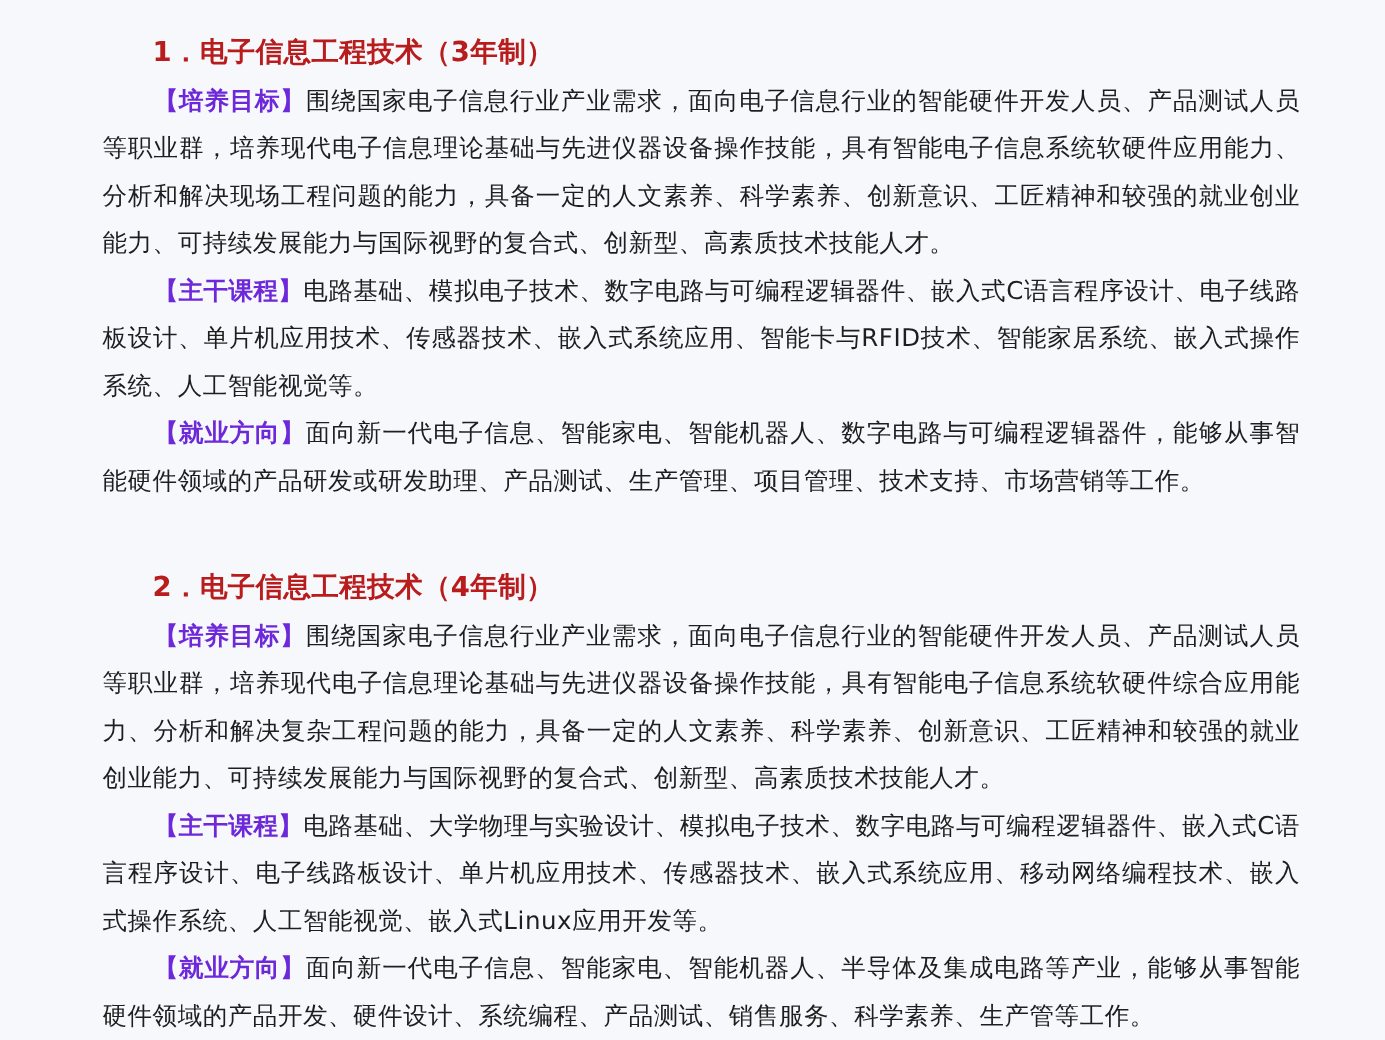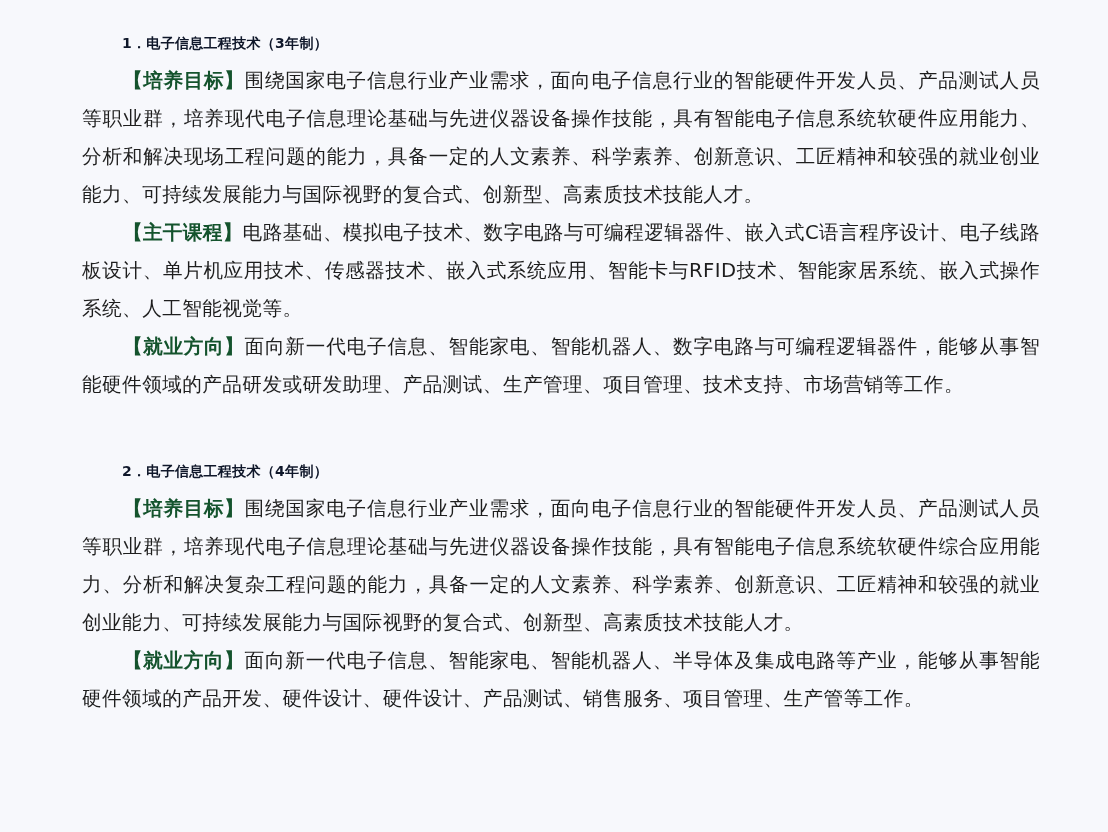--- a/index.html
+++ b/index.html
@@ -18,41 +18,41 @@
     .doc {
       position: absolute;
       left: 82px;
       top: 0;
       width: 958px;
     }
     .section {
       position: relative;
     }
     .section-title {
-      color: #0f172a;
+      color: #b91c1c;
       font-weight: bold;
-      font-size: 14px;
+      font-size: 22px;
       line-height: 38px;
       height: 38px;
       padding-left: 40px;
       letter-spacing: 0.3px;
       white-space: nowrap;
     }
     .para {
       font-size: 19.6px;
       line-height: 38px;
       text-indent: 41px;
       text-align: justify;
       text-align-last: left;
       margin: 0;
       letter-spacing: 0.45px;
       word-break: break-all;
     }
     .label {
-      color: #14532d;
+      color: #6d28d9;
       font-weight: bold;
       letter-spacing: 0.3px;
     }
     #sec1 { position: absolute; top: 24px; left: 0; width: 958px; }
     #sec2 { position: absolute; top: 452px; left: 0; width: 958px; }
   </style>
 </head>
 <body>
 
 <div class="doc">
@@ -65,17 +65,18 @@
     <p class="para"><span class="label">【主干课程】</span><span>电路基础、模拟电子技术、数字电路与可编程逻辑器件、嵌入式C语言程序设计、电子线路板设计、单片机应用技术、传感器技术、嵌入式系统应用、智能卡与RFID技术、智能家居系统、嵌入式操作系统、人工智能视觉等。</span></p>
 
     <p class="para"><span class="label">【就业方向】</span><span>面向新一代电子信息、智能家电、智能机器人、数字电路与可编程逻辑器件，能够从事智能硬件领域的产品研发或研发助理、产品测试、生产管理、项目管理、技术支持、市场营销等工作。</span></p>
   </div>
 
   <div class="section" id="sec2">
     <div class="section-title">2．电子信息工程技术（4年制）</div>
 
     <p class="para"><span class="label">【培养目标】</span><span>围绕国家电子信息行业产业需求，面向电子信息行业的智能硬件开发人员、产品测试人员等职业群，培养现代电子信息理论基础与先进仪器设备操作技能，具有智能电子信息系统软硬件综合应用能力、分析和解决复杂工程问题的能力，具备一定的人文素养、科学素养、创新意识、工匠精神和较强的就业创业能力、可持续发展能力与国际视野的复合式、创新型、高素质技术技能人才。</span></p>
 
+    <p class="para"><span class="label">【主干课程】</span><span>电路基础、大学物理与实验设计、模拟电子技术、数字电路与可编程逻辑器件、嵌入式C语言程序设计、电子线路板设计、单片机应用技术、传感器技术、嵌入式系统应用、移动网络编程技术、嵌入式操作系统、人工智能视觉、嵌入式Linux应用开发等。</span></p>
 
-    <p class="para"><span class="label">【就业方向】</span><span>面向新一代电子信息、智能家电、智能机器人、半导体及集成电路等产业，能够从事智能硬件领域的产品开发、硬件设计、硬件设计、产品测试、销售服务、项目管理、生产管等工作。</span></p>
+    <p class="para"><span class="label">【就业方向】</span><span>面向新一代电子信息、智能家电、智能机器人、半导体及集成电路等产业，能够从事智能硬件领域的产品开发、硬件设计、系统编程、产品测试、销售服务、科学素养、生产管等工作。</span></p>
   </div>
 
 </div>
 
 </body></html>

